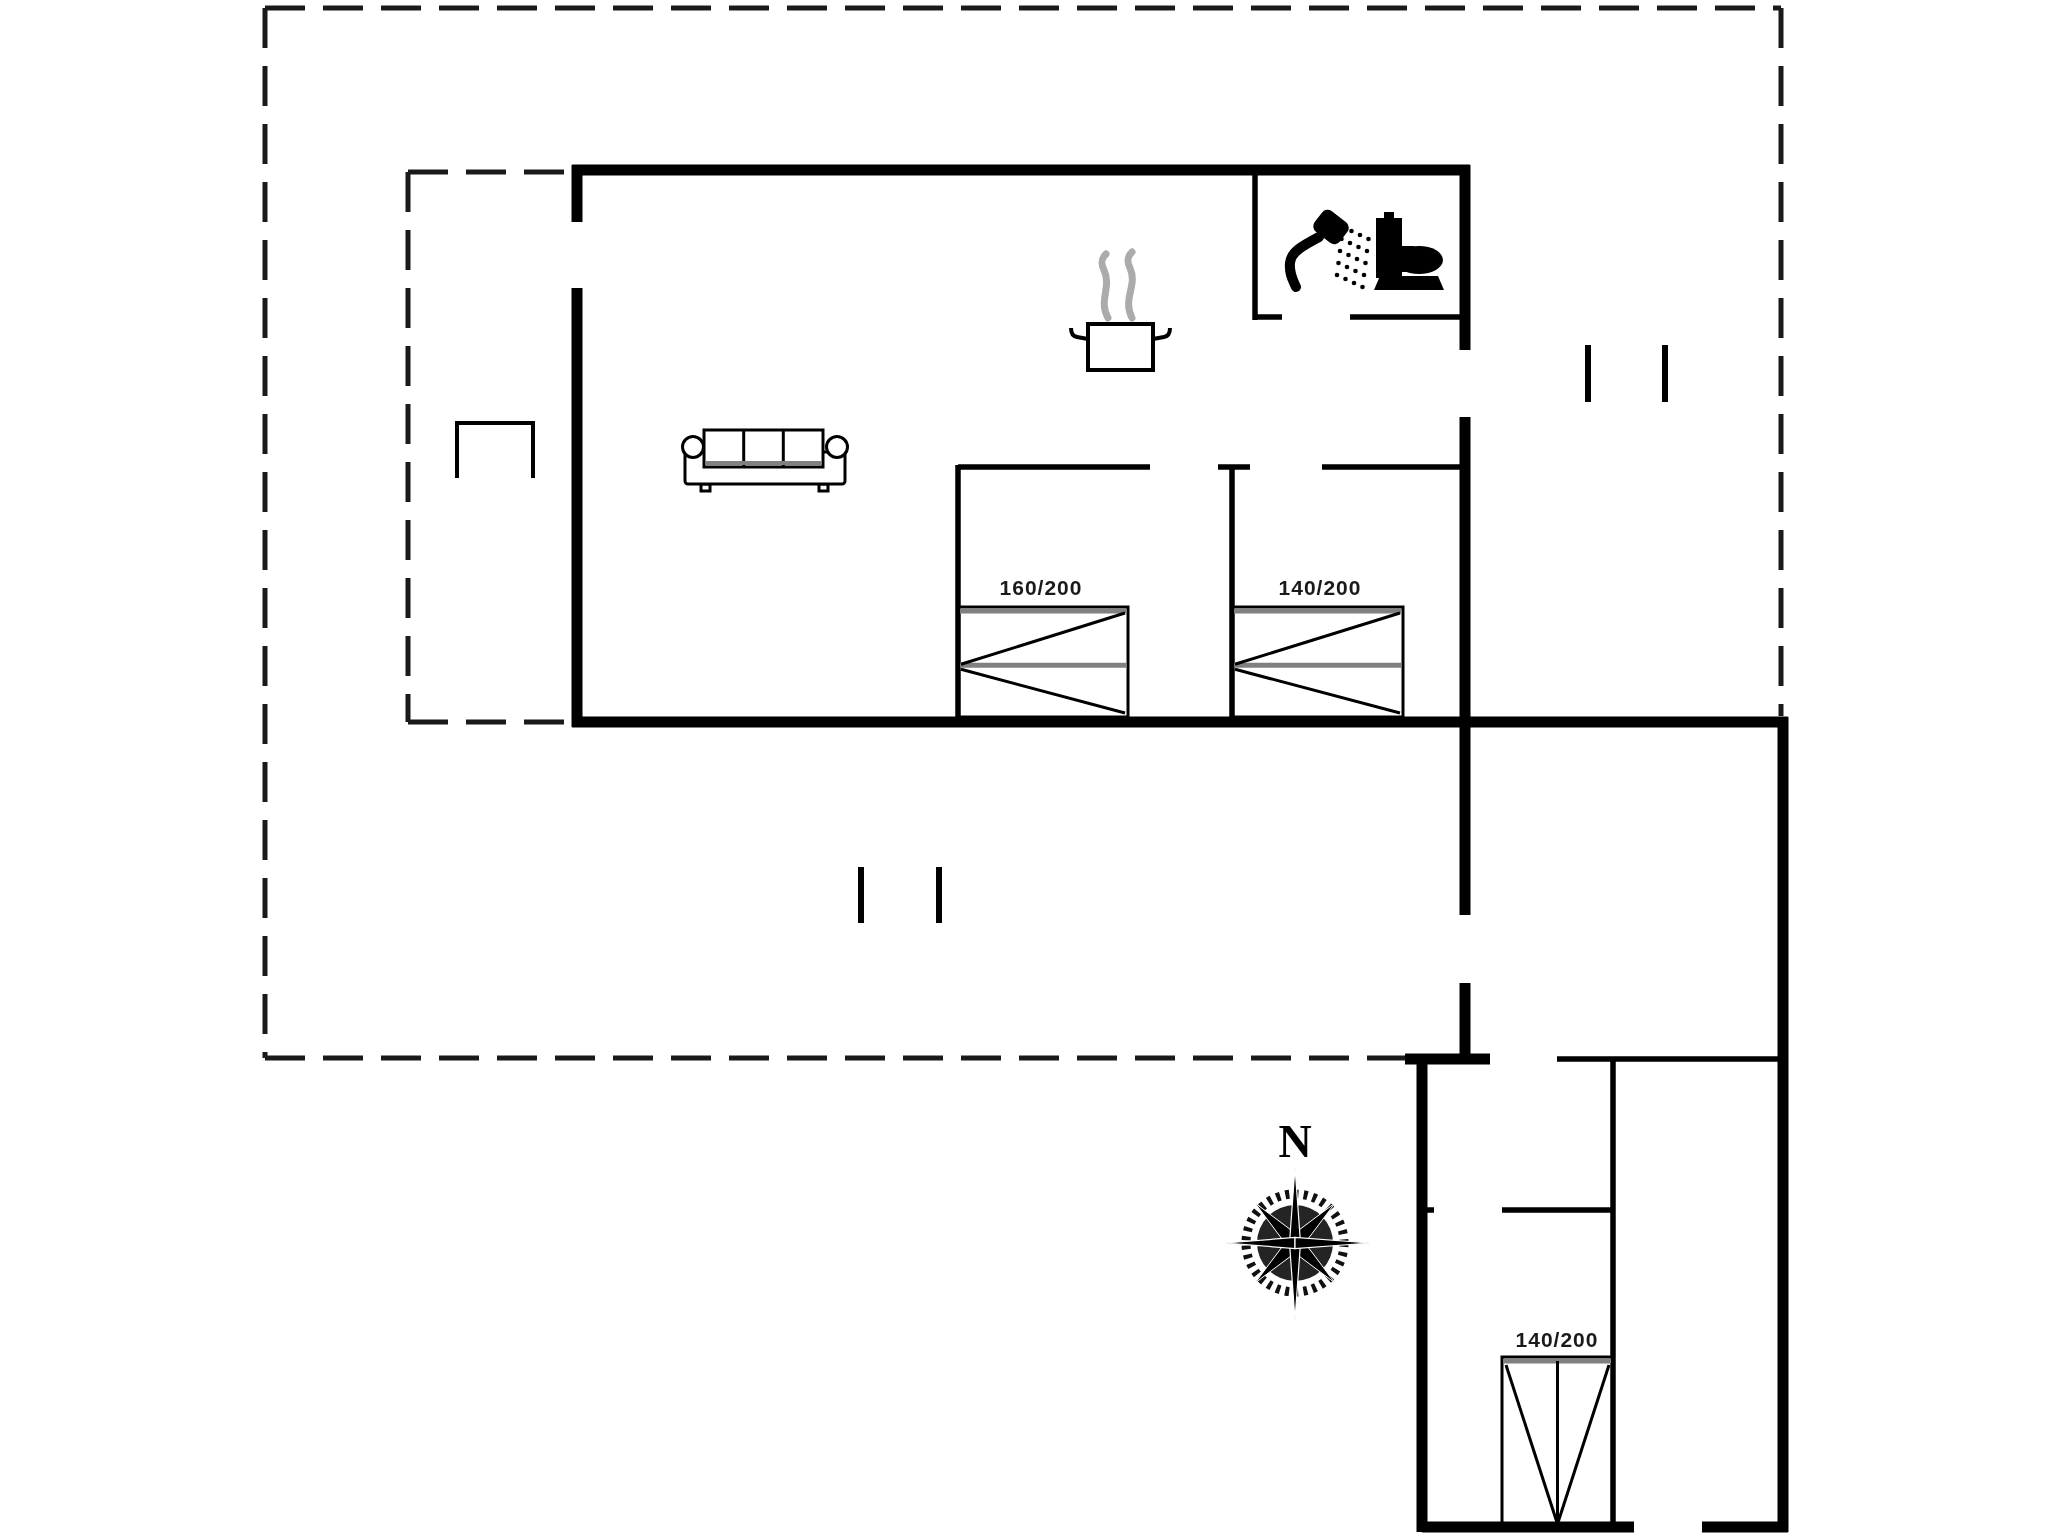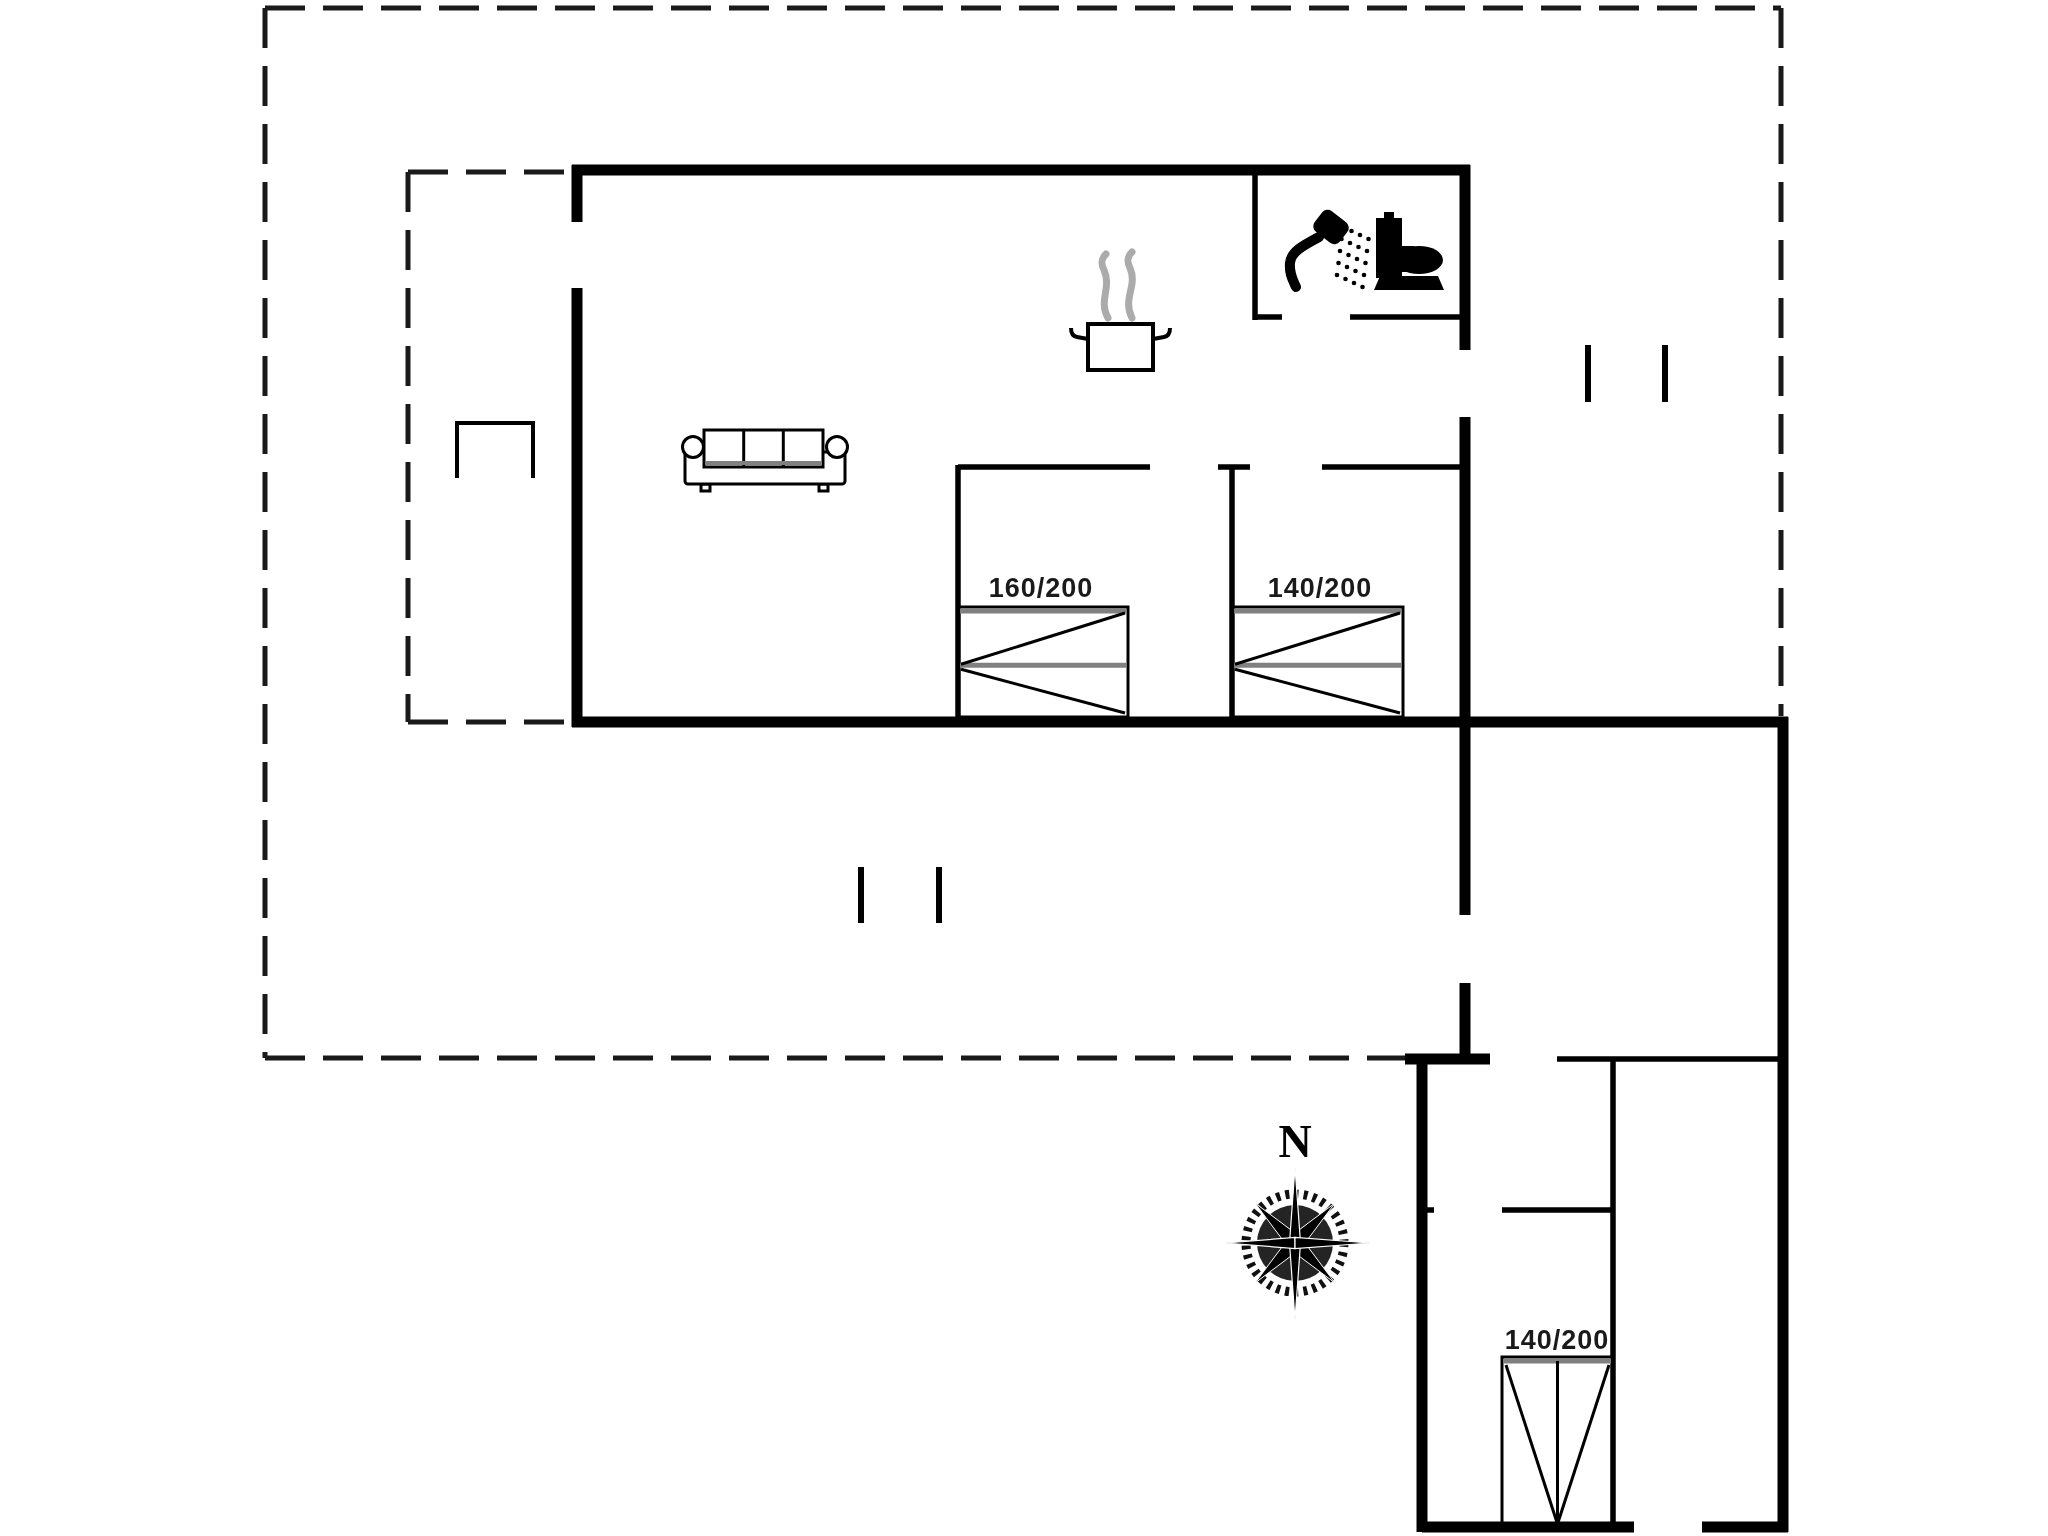--- a/index.html
+++ b/index.html
@@ -1,20 +1,20 @@
 <!DOCTYPE html>
 <html><head>
 <meta charset="utf-8">
 <style>
   html,body{margin:0;padding:0;background:#fff;}
   .plan{position:relative;width:2048px;height:1536px;background:#fff;overflow:hidden;
         font-family:"Liberation Sans", sans-serif;}
   .plan svg{position:absolute;left:0;top:0;}
   .size-label{position:absolute;transform:translate(-50%,-50%);
-              font-family:"Liberation Sans", sans-serif;font-size:27px;font-weight:bold;
+              font-family:"Liberation Sans", sans-serif;font-size:21px;font-weight:bold;
               color:#1a1a1a;letter-spacing:1px;white-space:nowrap;}
   .north-label{position:absolute;transform:translate(-50%,-50%);
                font-family:"Liberation Serif", serif;font-size:46px;font-weight:600;
                color:#000;}
 </style>
 </head>
 <body>
 
 <div class="plan">
   <svg id="plan-svg" width="2048" height="1536" viewBox="0 0 2048 1536">

